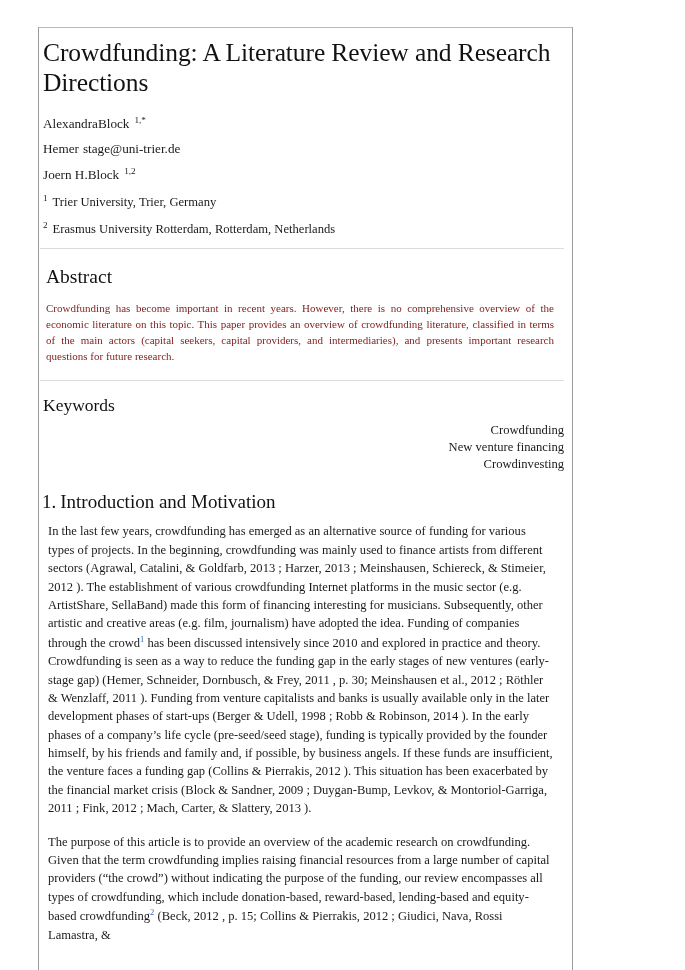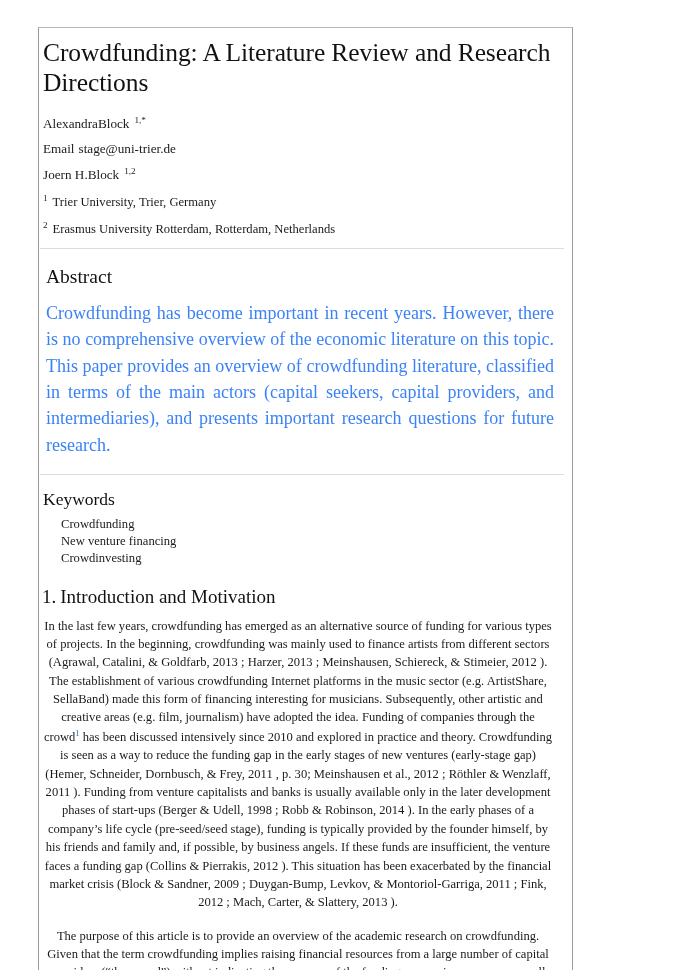--- a/index.html
+++ b/index.html
@@ -89,62 +89,63 @@
   .abstract-block {
     padding: 0 10px 0 6px;
   }
   .abstract-heading {
     font-size: 19.5px;
     font-weight: normal;
     margin: 17px 0 12px 0;
     color: #121212;
   }
   .abstract-text {
-    font-size: 18px;
+    font-size: 11px;
     line-height: 1.47;
     text-align: justify;
     margin: 0 0 16px 0;
-    color: #3b82f6;
+    color: #7f1d1d;
   }
 
   
   .keywords-block {
     margin: 14px 0 0 3px;
   }
   .keywords-heading {
     font-size: 17.5px;
     font-weight: normal;
     margin: 0 0 6px 0;
     color: #121212;
   }
   .keyword-list {
     list-style: none;
     margin: 0;
     padding: 0 0 0 18px;
+    text-align: right;
   }
   .keyword-list li {
     font-size: 12.6px;
     line-height: 1.33;
   }
 
   
   .section-heading {
     font-size: 19px;
     font-weight: normal;
     margin: 19px 0 9px 2px;
     color: #121212;
   }
   .section-heading .num { margin-right: 4px; }
 
   .body-p {
     font-size: 12.55px;
     line-height: 1.465;
     margin: 0 0 15px 0;
-    padding: 0 10px 0 2px;
-    text-align: center;
+    padding: 0 10px 0 8px;
+    text-align: left;
     color: #1a1a1a;
   }
   .ref-sup {
     color: #2e6fb7;
     font-size: 8.6px;
     vertical-align: super;
   }
 </style>
 </head>
 <body>
@@ -154,21 +155,21 @@
 
     <h1 class="title">Crowdfunding: A Literature Review and Research Directions</h1>
 
     <div class="authors">
 
       <div class="author-line">
         <span class="author-name">Alexandra</span><span class="gap"></span><span class="author-name">Block</span><span class="sup">1,*</span>
       </div>
 
       <div class="email-line">
-        <span class="email-label">Email</span><span>stage@uni-trier.de</span>
+        <span class="email-label">Hemer</span><span>stage@uni-trier.de</span>
       </div>
 
       <div class="author-line">
         <span class="author-name">Joern H.</span><span class="gap"></span><span class="author-name">Block</span><span class="sup">1,2</span>
       </div>
 
       <div class="affil-line">
         <span class="idx">1</span><span>Trier University,  Trier,  Germany</span>
       </div>
 

